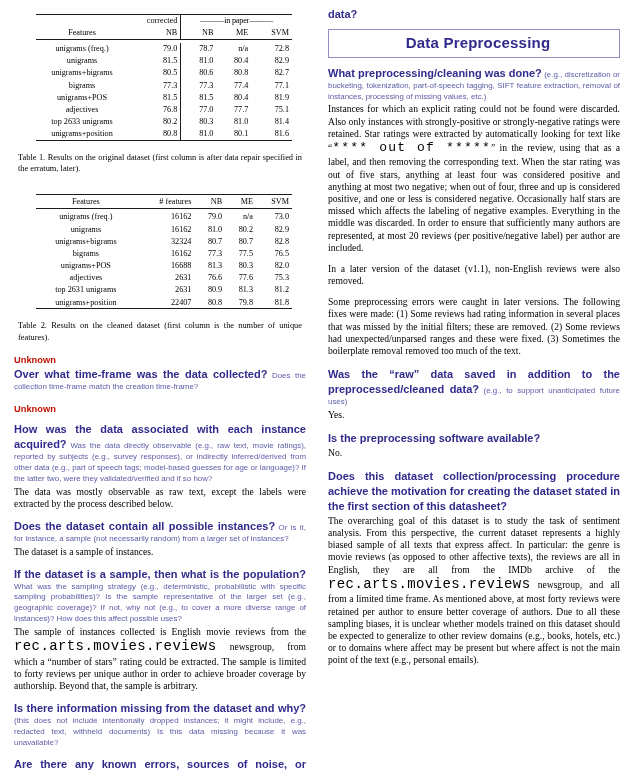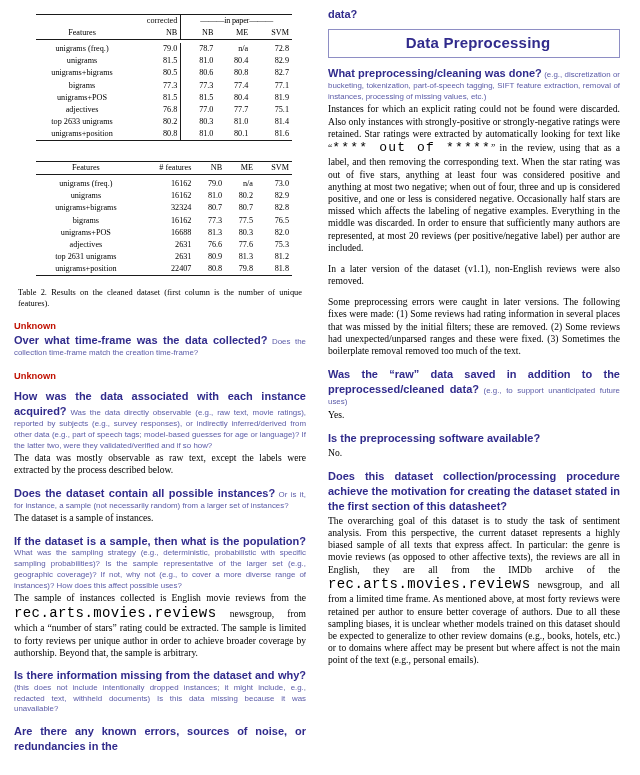--- a/index.html
+++ b/index.html
@@ -199,20 +199,21 @@
           <tr class="rule-bot">
             <td class="feat">unigrams+position</td>
             <td>80.8</td>
             <td class="vbar">81.0</td>
             <td>80.1</td>
             <td>81.6</td>
           </tr>
         </tbody>
       </table>
     </div>
+    <div class="caption">Table 1. Results on the original dataset (first column is after data repair specified in the erratum, later).</div>
 
     <div class="tablewrap" style="padding-top:20px">
       <table class="restbl">
         <tbody>
           <tr class="rule-top rule-mid">
             <td class="feat">Features</td>
             <td># features</td>
             <td>NB</td>
             <td>ME</td>
             <td>SVM</td>

